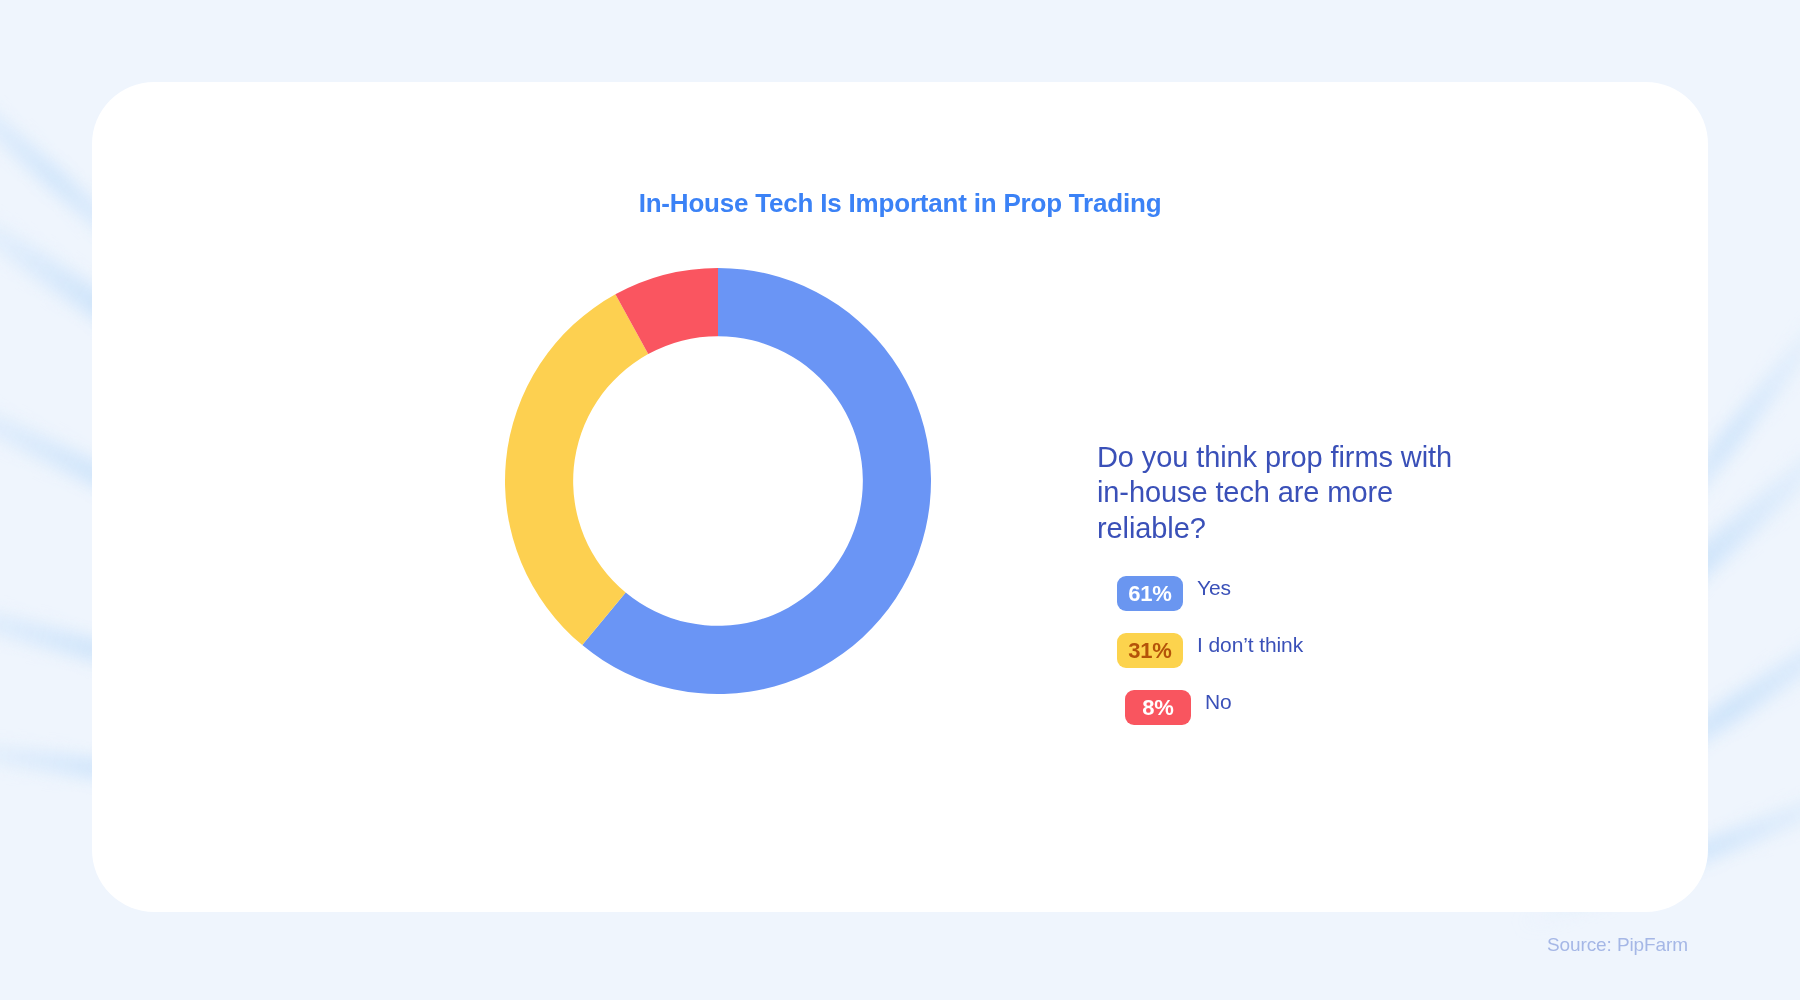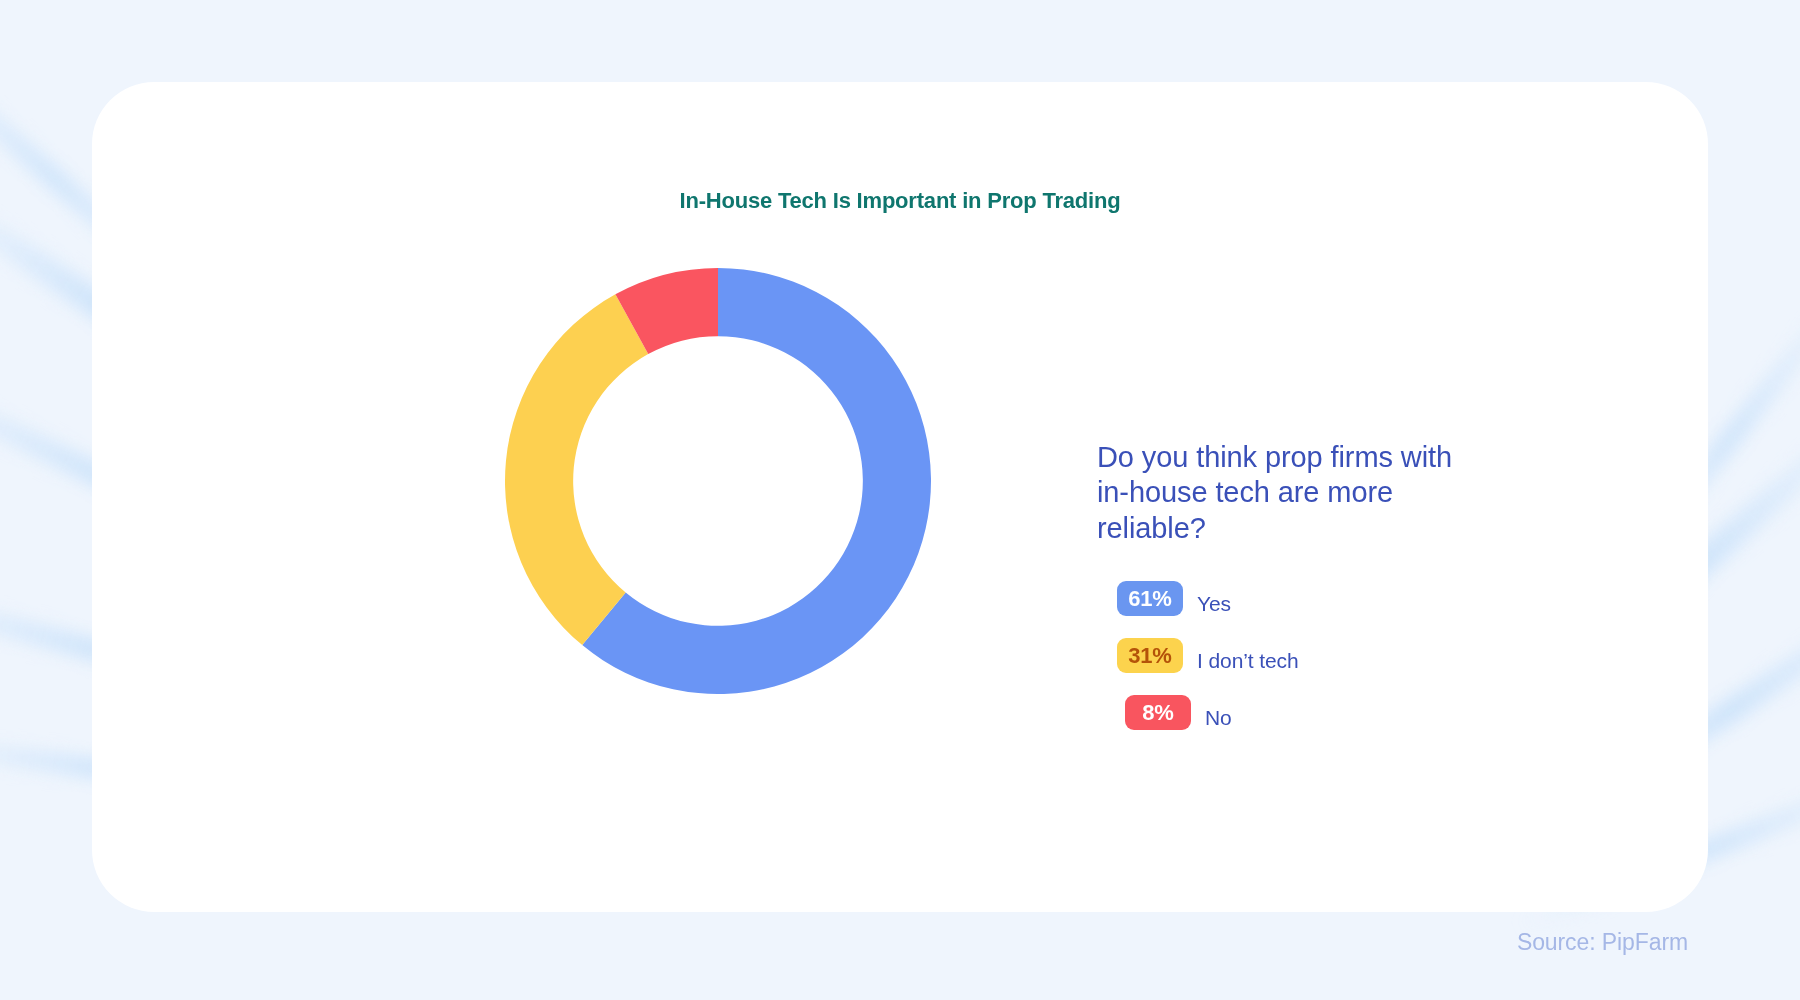--- a/index.html
+++ b/index.html
@@ -57,24 +57,24 @@
     border-radius: 62px;
     z-index: 1;
   }
 
   .chart-title {
     position: absolute;
     left: 0;
     right: 0;
     top: 106px;
     text-align: center;
-    font-size: 22px;
+    font-size: 26px;
     font-weight: bold;
     letter-spacing: -0.2px;
-    color: #0f766e;
+    color: #3b82f6;
     white-space: nowrap;
   }
 
   
   .donut-wrap {
     position: absolute;
     left: 413px;
     top: 186px;
     width: 426px;
     height: 426px;
@@ -99,21 +99,21 @@
     color: #3a50b8;
     letter-spacing: -0.1px;
     margin: 0 0 30px 0;
     width: 392px;
   }
   .legend-rows {
     margin-top: 0;
   }
   .legend-row {
     display: flex;
-    align-items: flex-end;
+    align-items: flex-start;
     height: 40px;
     margin-bottom: 17px;
   }
   .legend-row:last-child { margin-bottom: 0; }
 
   .pct-badge {
     display: inline-flex;
     align-items: center;
     justify-content: center;
     min-width: 66px;
@@ -137,21 +137,21 @@
   
   .legend-row.r-yes { margin-left: 20px; }
   .legend-row.r-idk { margin-left: 20px; }
   .legend-row.r-no  { margin-left: 28px; }
 
   
   .source {
     position: absolute;
     right: 112px;
     bottom: 44px;
-    font-size: 23px;
+    font-size: 19px;
     font-weight: 500;
     color: #a5b7e6;
     letter-spacing: -0.1px;
     z-index: 2;
   }
 </style>
 </head>
 <body>
 
 <div id="page">
@@ -190,21 +190,21 @@
 
       <div class="legend-rows">
 
         <div class="legend-row r-yes">
           <span class="pct-badge" id="badge-yes" style="background: rgb(106, 150, 240); color: rgb(255, 255, 255);">61%</span>
           <span class="legend-label">Yes</span>
         </div>
 
         <div class="legend-row r-idk">
           <span class="pct-badge" id="badge-idk" style="background: rgb(252, 211, 77); color: rgb(180, 83, 9);">31%</span>
-          <span class="legend-label">I don’t tech</span>
+          <span class="legend-label">I don’t think</span>
         </div>
 
         <div class="legend-row r-no">
           <span class="pct-badge" id="badge-no" style="background: rgb(249, 85, 95); color: rgb(255, 255, 255);">8%</span>
           <span class="legend-label">No</span>
         </div>
 
       </div>
     </div>
 

